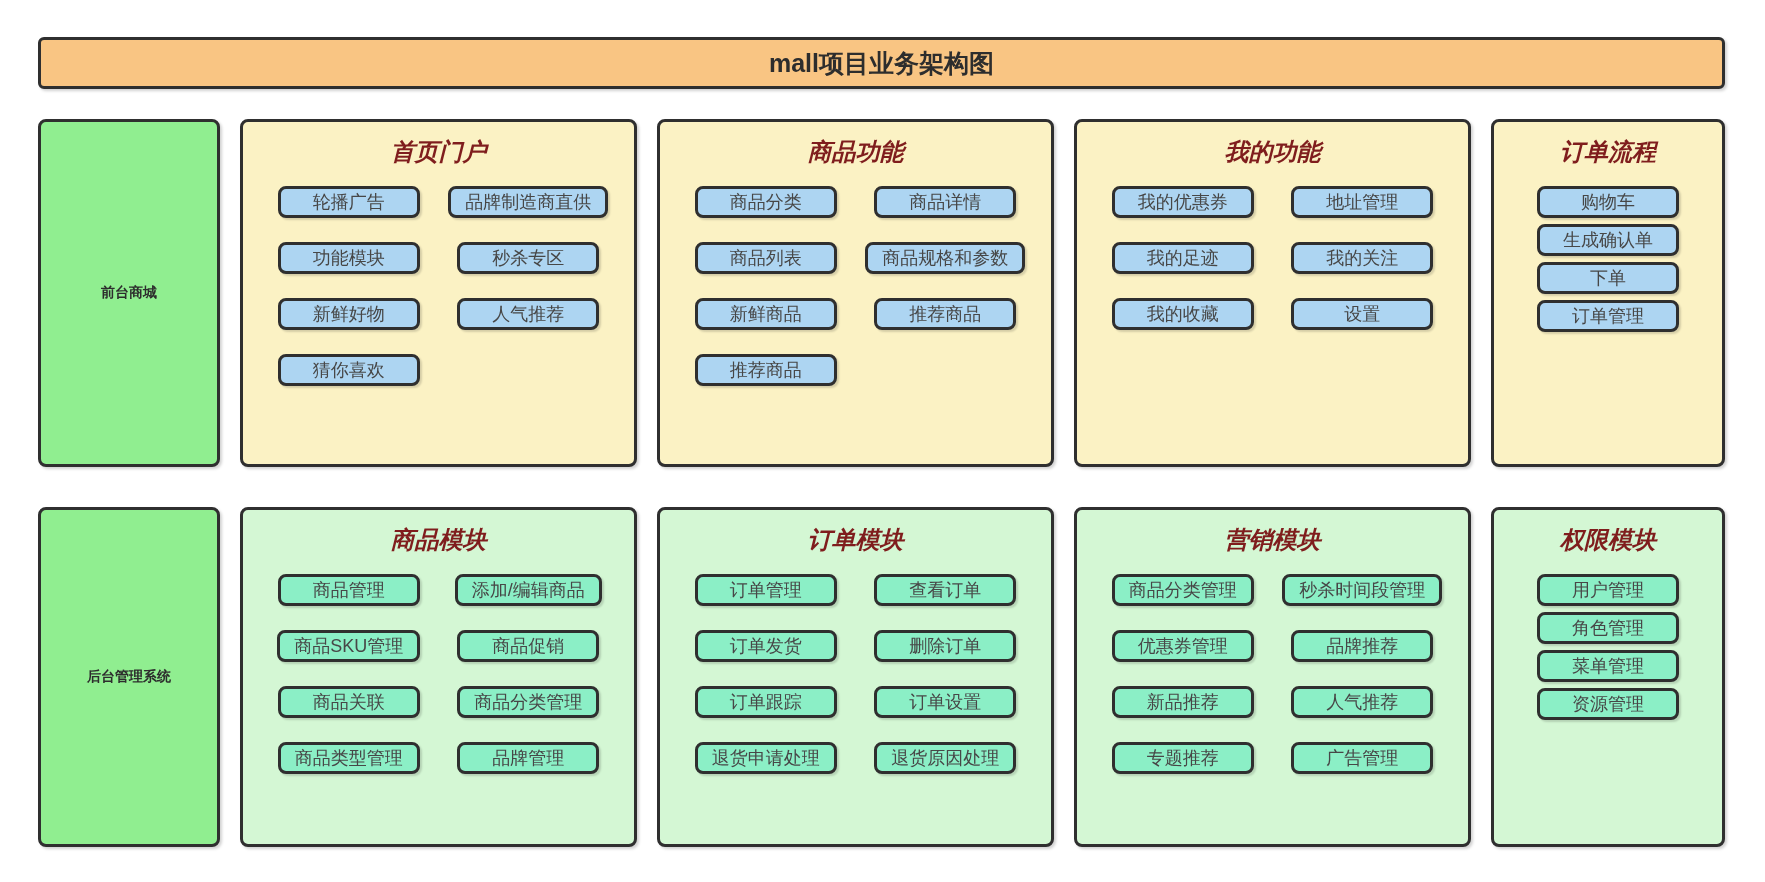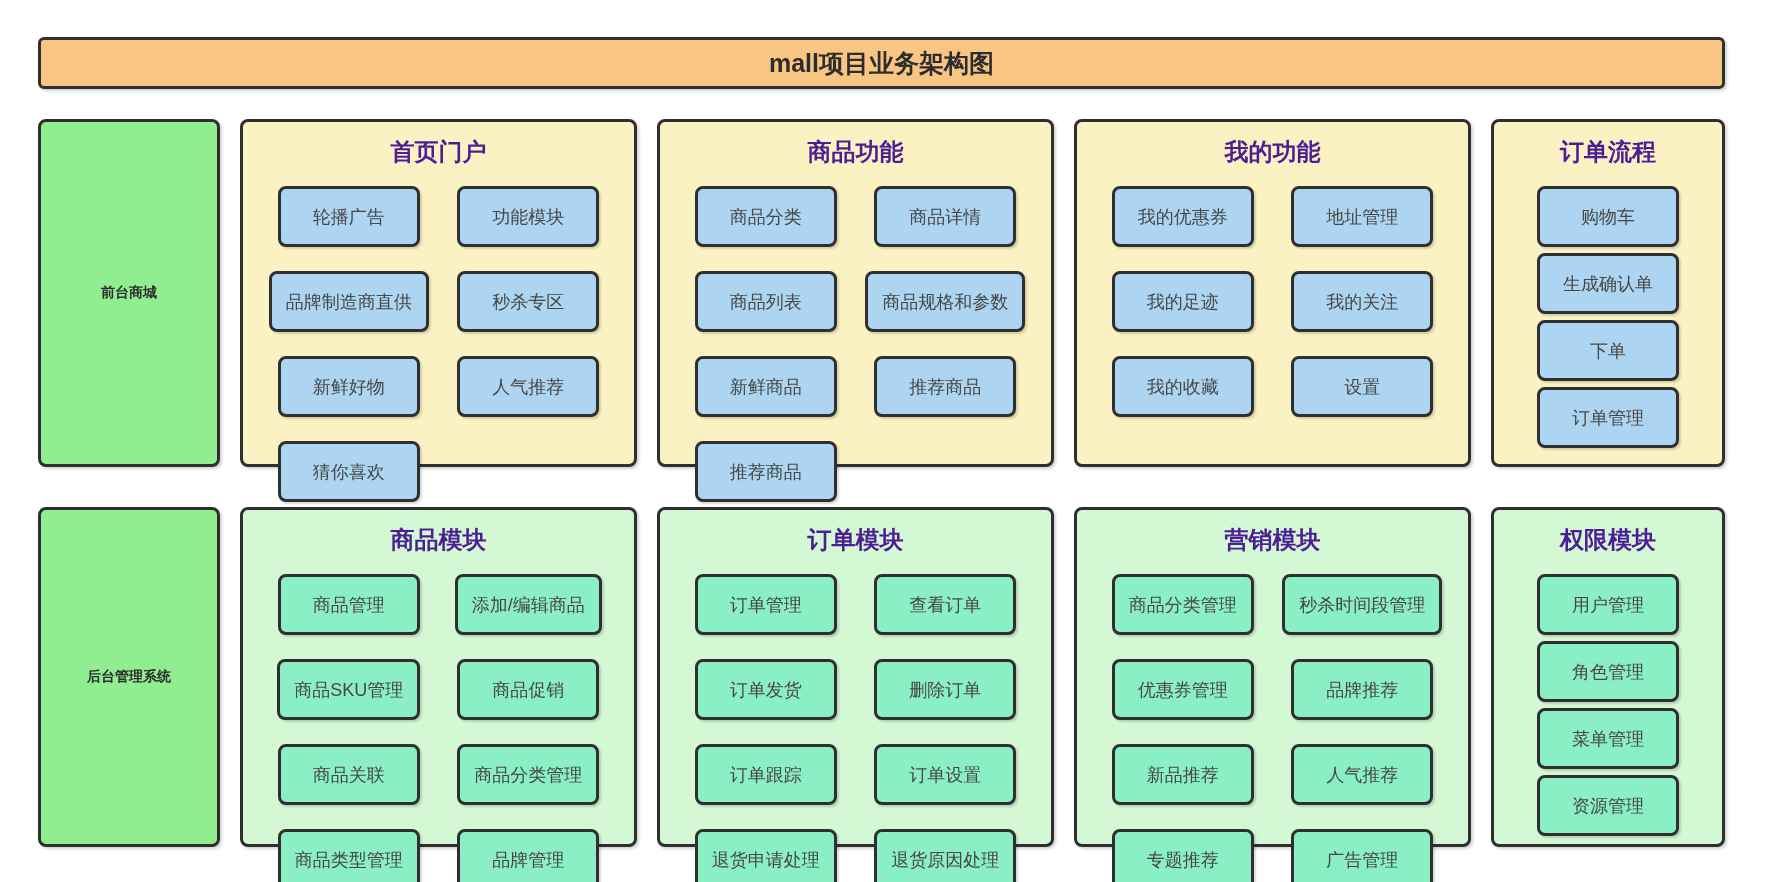--- a/index.html
+++ b/index.html
@@ -43,34 +43,35 @@
     border-radius:8px;
     padding:12px 16px 0 16px;
     box-shadow:2px 2px 3px rgba(0,0,0,0.18);
   }
   .panel.wide   { flex:403 0 0; }
   .panel.narrow { flex:220 0 0; }
   .row-front .panel { background:var(--front-panel-bg); }
   .row-admin .panel { background:var(--admin-panel-bg); }
   .panel-title {
     text-align:center;
-    font-size:24px; font-weight:bold; color:#4c1d95;
+    font-size:24px; font-weight:bold; color:#7f1d1d;
     line-height:32px;
     margin:2px 0 18px 0;
+    font-style:italic;
   }
   .btn-grid {
     display:grid;
     grid-template-columns:1fr 1fr;
     row-gap:24px;
     justify-items:center;
   }
   .btn-grid.one-col { grid-template-columns:1fr;gap:6px; }
   .node-btn {
     box-sizing:border-box;
-    min-width:142px; height:61px;
+    min-width:142px; height:32px;
     padding:0 14px;
     border:3px solid var(--border);
     border-radius:8px;
     display:flex; align-items:center; justify-content:center;
     font-size:18px; color:#474747;
     white-space:nowrap;
     box-shadow:2px 2px 2px rgba(0,0,0,0.15);
   }
   .row-front .node-btn { background:var(--front-btn-bg); }
   .row-admin .node-btn { background:var(--admin-btn-bg); }
@@ -82,22 +83,22 @@
   <div class="title-bar">mall项目业务架构图</div>
   <div id="rows-root">
       <div class="row-front row">
         <div class="sidebar">
           <div class="sidebar-label">前台商城</div>
         </div>
         <div class="panel wide">
           <div class="panel-title">首页门户</div>
           <div class="btn-grid">
             <div class="node-btn">轮播广告</div>
+            <div class="node-btn">品牌制造商直供</div>
             <div class="node-btn">功能模块</div>
-            <div class="node-btn">品牌制造商直供</div>
             <div class="node-btn">秒杀专区</div>
             <div class="node-btn">新鲜好物</div>
             <div class="node-btn">人气推荐</div>
             <div class="node-btn">猜你喜欢</div>
           </div>
         </div>
         <div class="panel wide">
           <div class="panel-title">商品功能</div>
           <div class="btn-grid">
             <div class="node-btn">商品分类</div>

